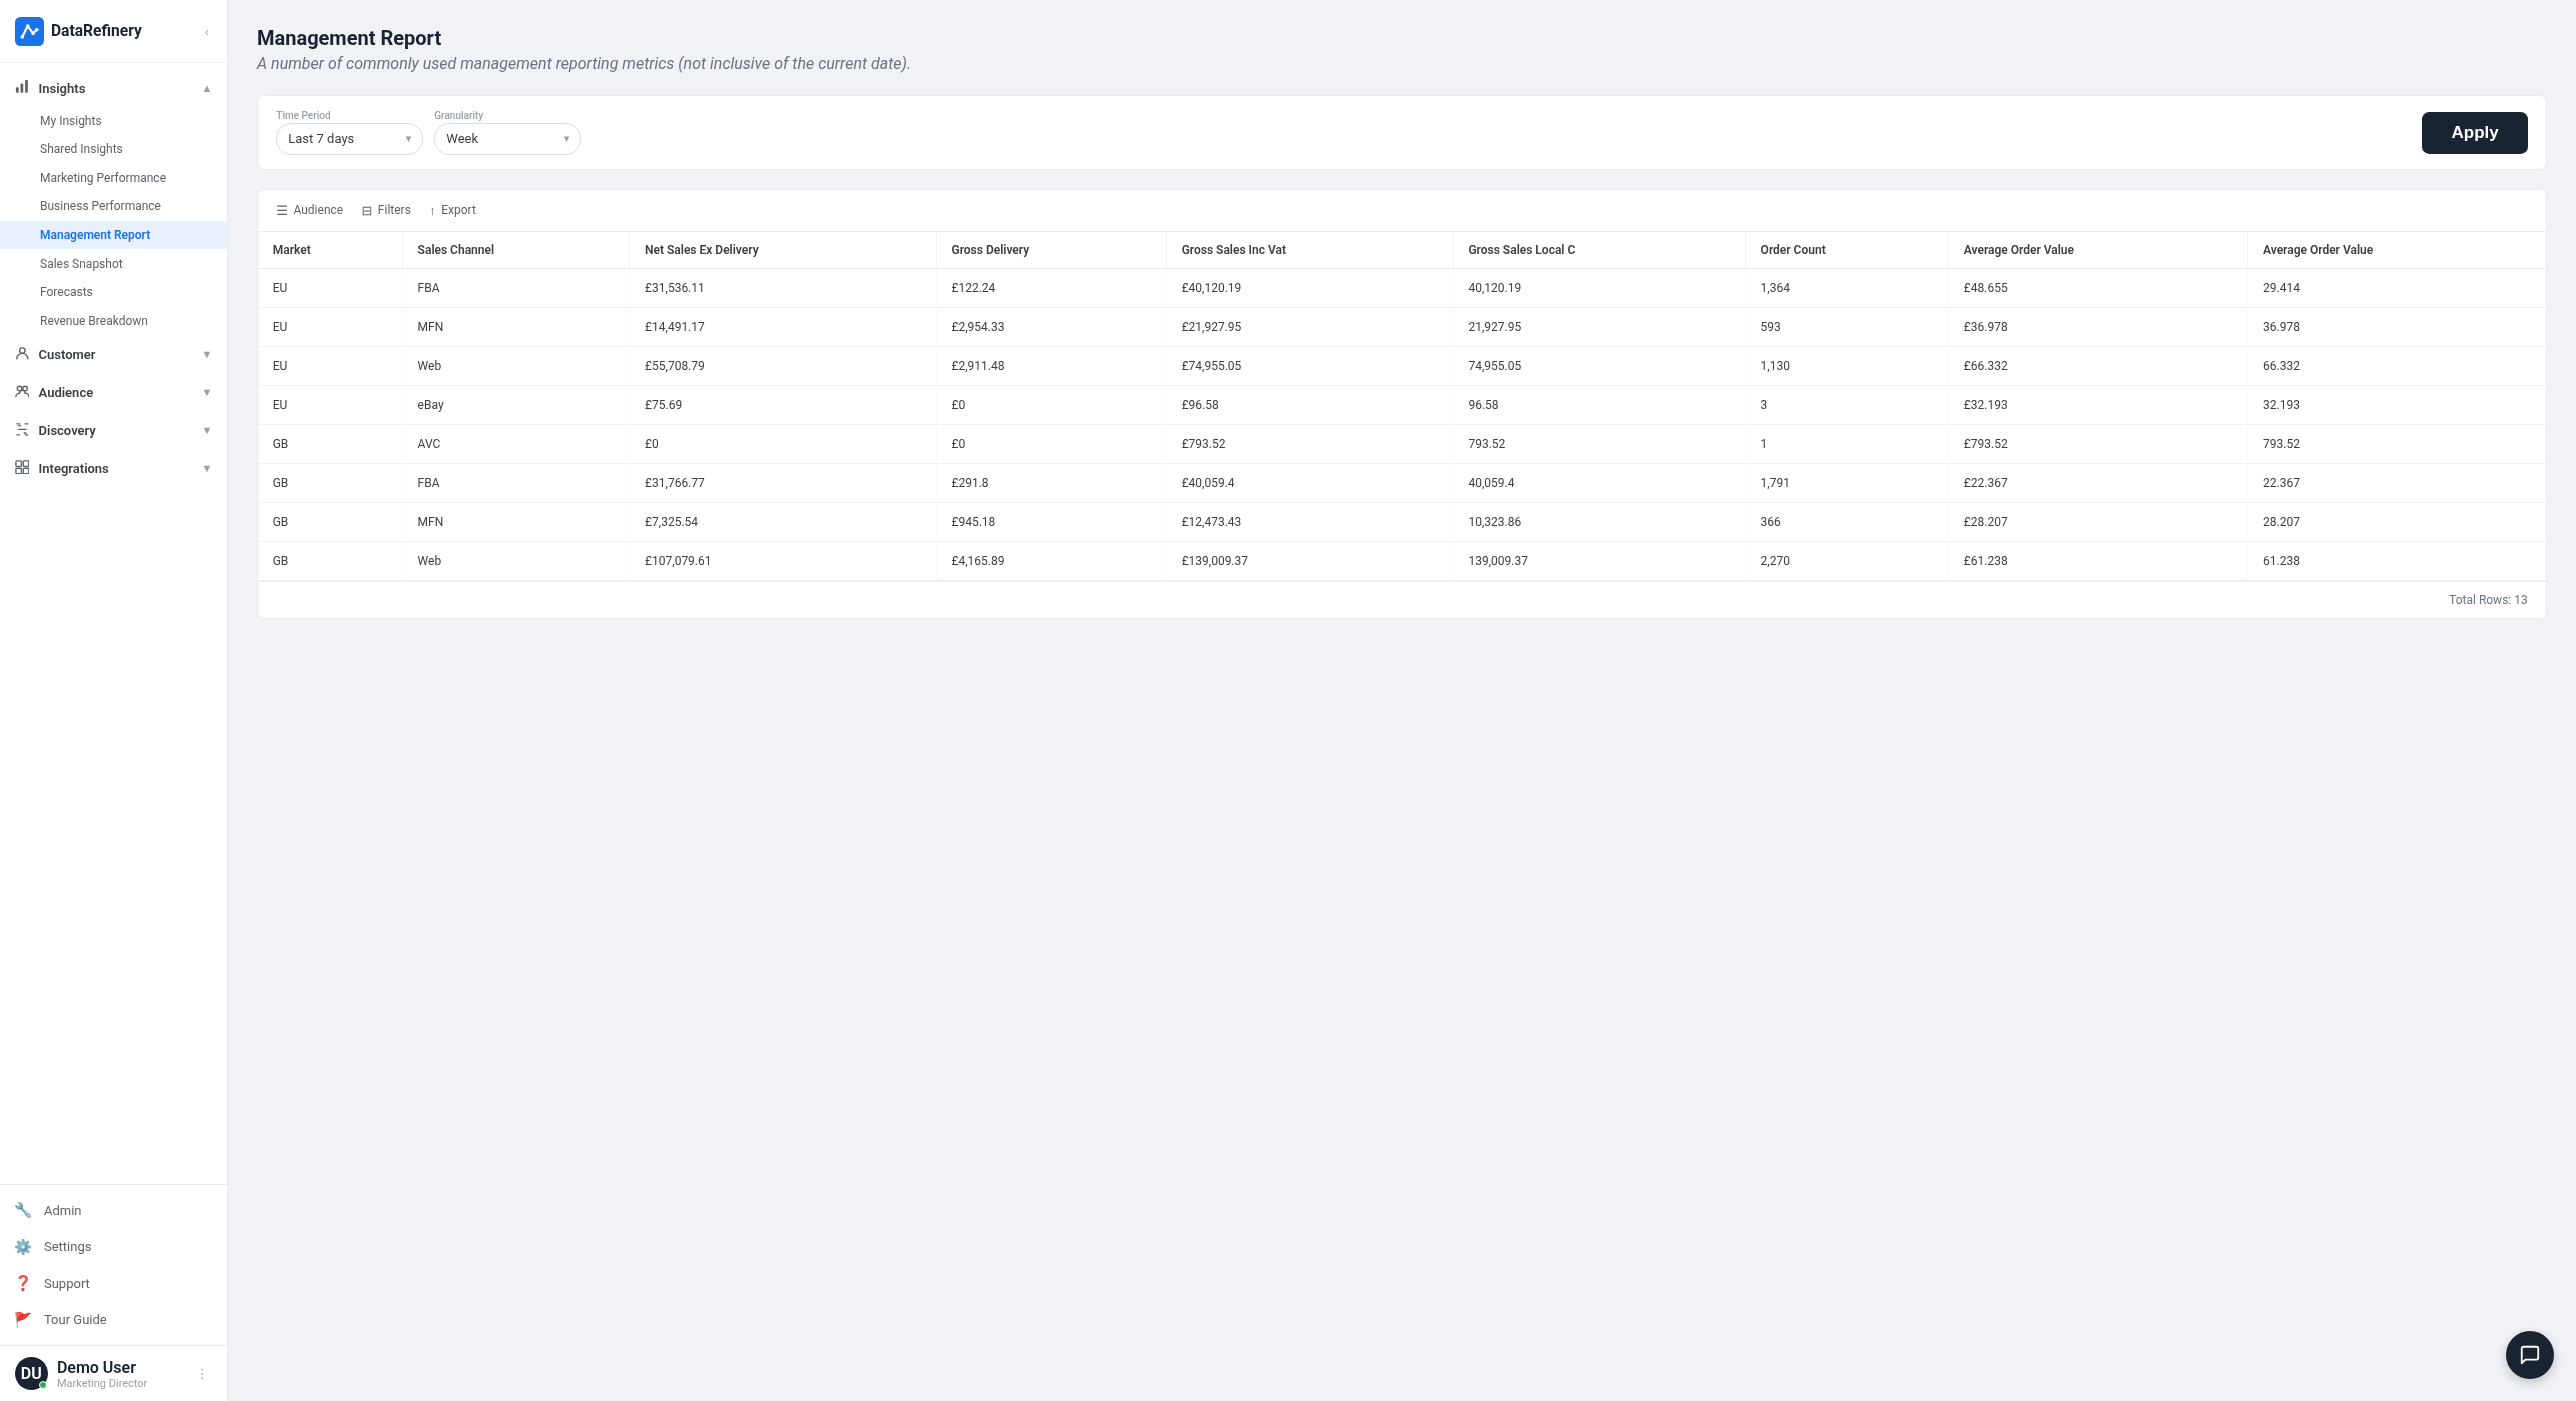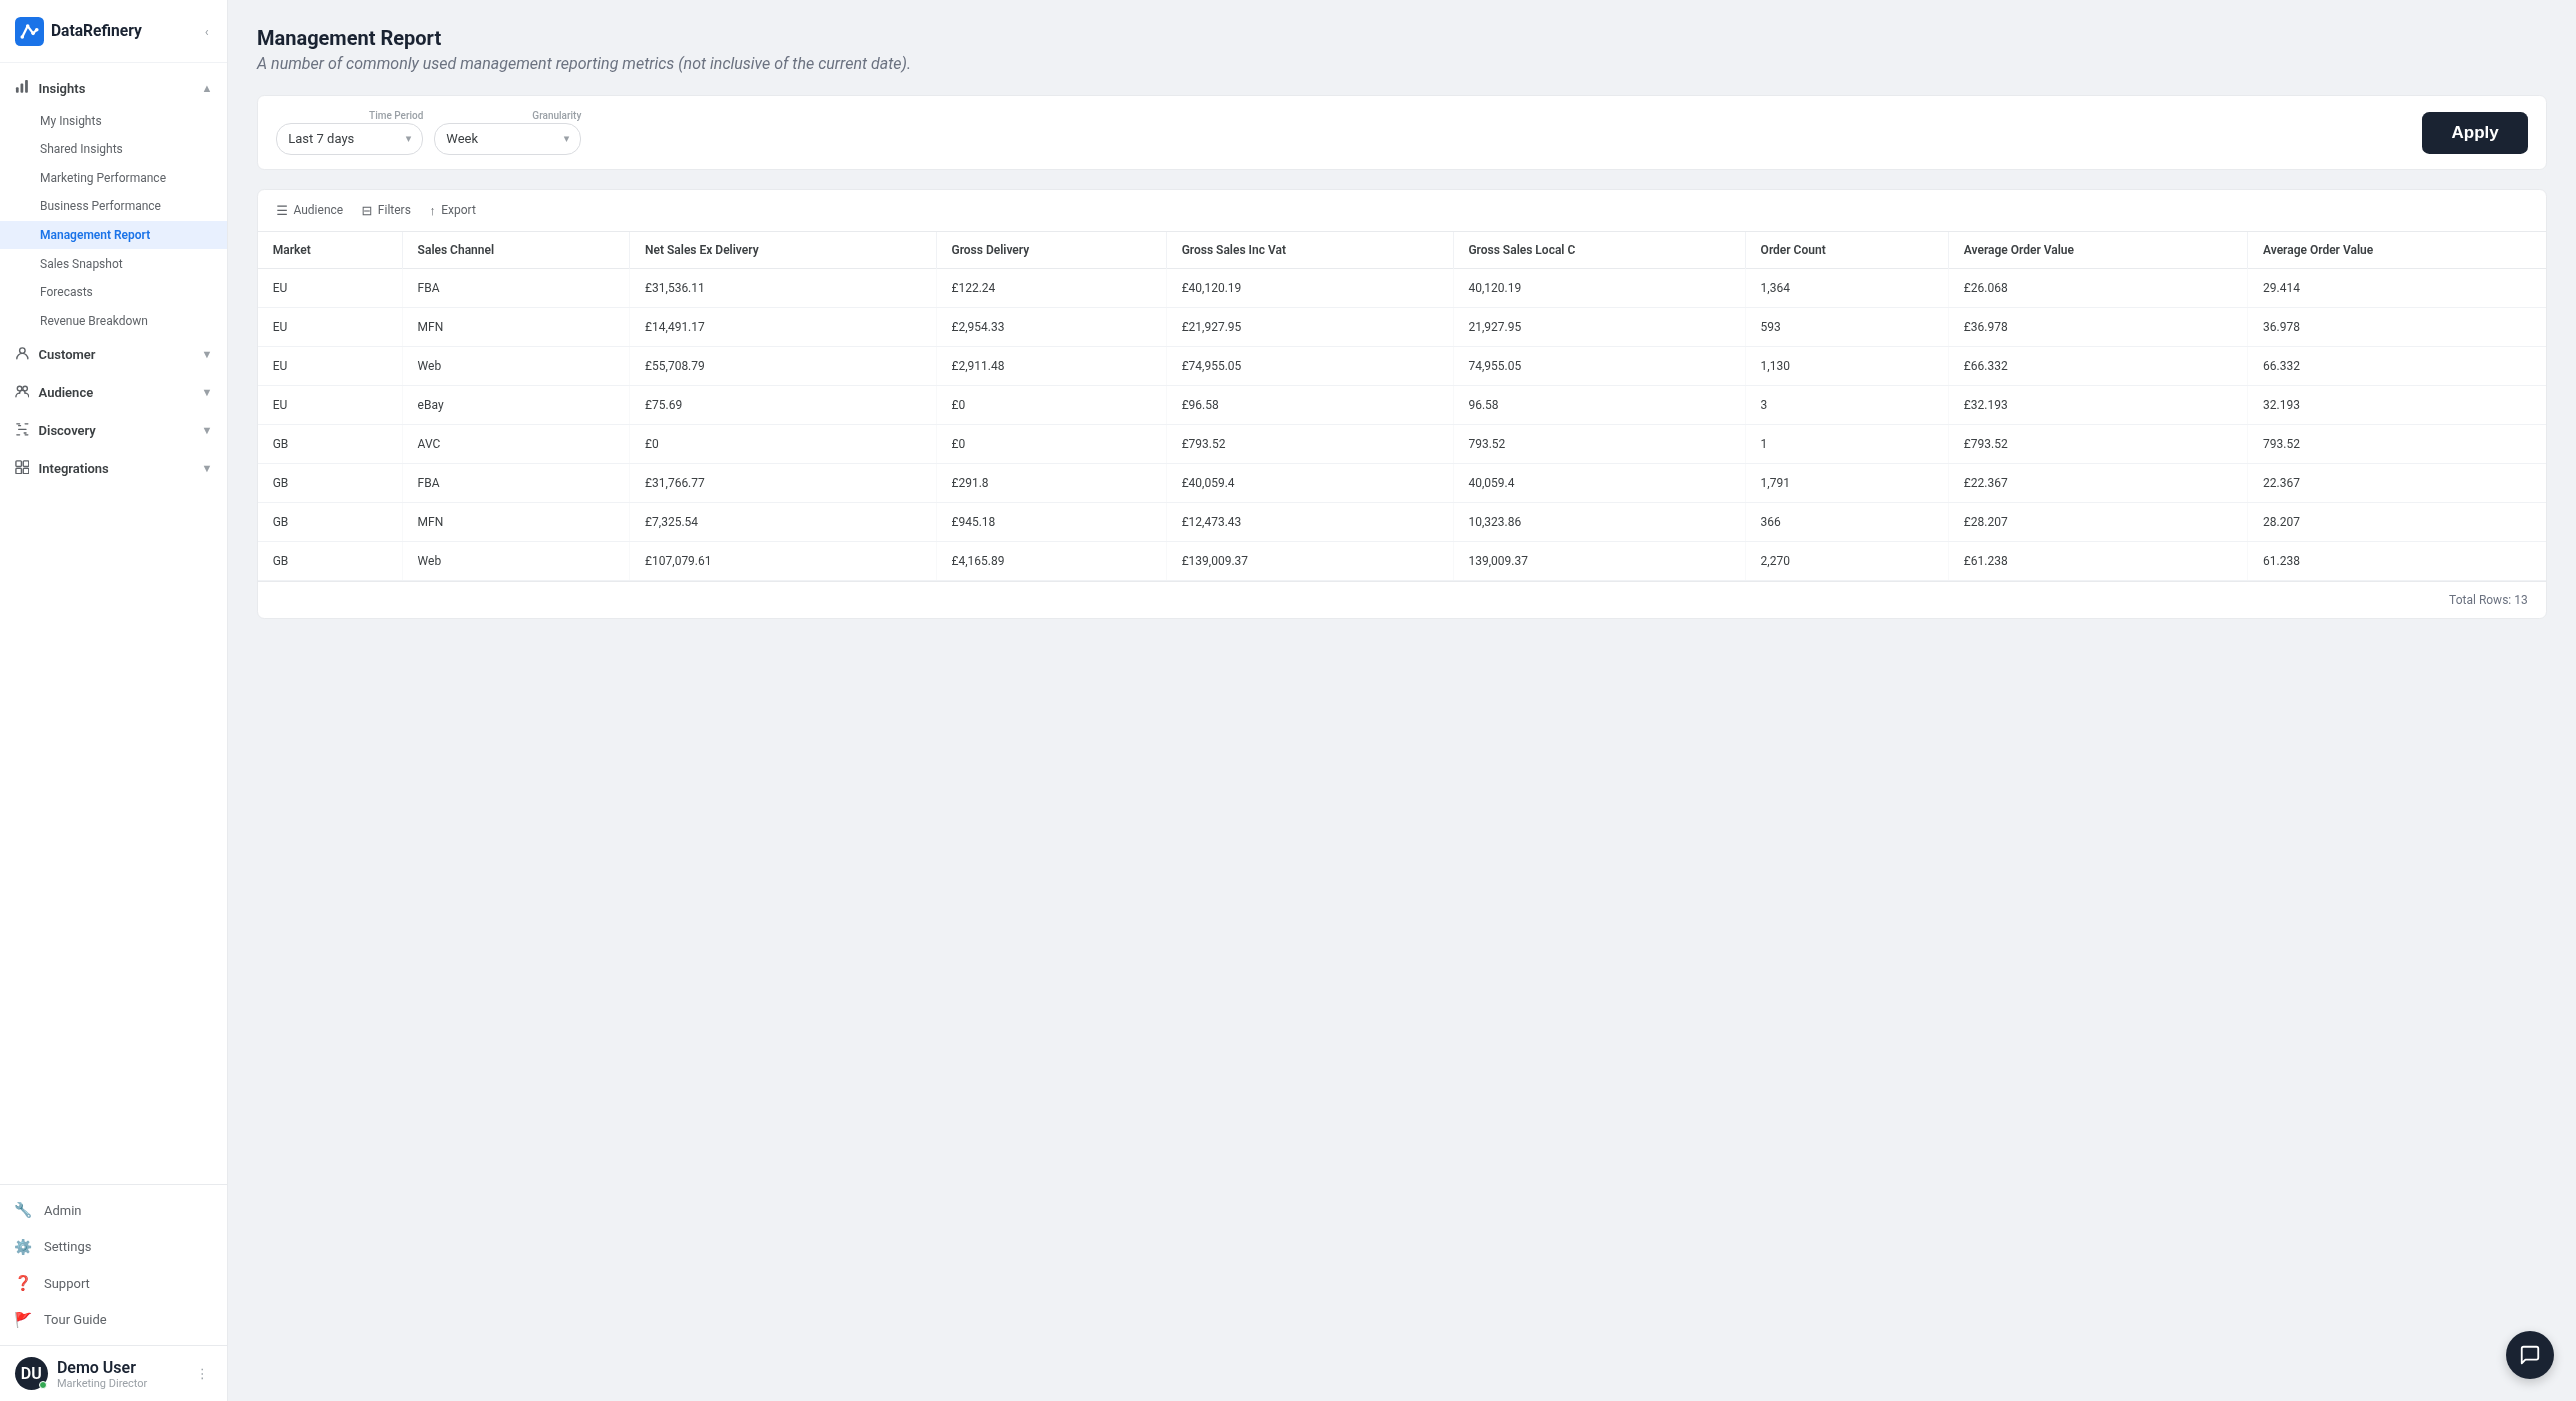--- a/index.html
+++ b/index.html
@@ -163,21 +163,20 @@
       background: #fff;
       border: 0.9px solid #e8eaed;
       border-radius: 7.3px;
       padding: 14.7px 18.3px;
       margin-bottom: 18.3px;
     }
     .filter-group {
       display: flex;
       flex-direction: column;
       gap: 1.8px;
-      text-align: right;
     }
     .filter-label {
       font-size: 10px;
       color: #9aa0a6;
       font-weight: 500;
     }
     .filter-select {
       display: flex;
       align-items: center;
       gap: 21px;
@@ -481,21 +480,21 @@
           </thead>
           <tbody id="table-body">
           <tr>
       <td>EU</td>
       <td>FBA</td>
       <td>£31,536.11</td>
       <td>£122.24</td>
       <td>£40,120.19</td>
       <td>40,120.19</td>
       <td>1,364</td>
-      <td>£26.068</td>
+      <td>£48.655</td>
       <td>29.414</td>
     </tr>
               <tr>
       <td>EU</td>
       <td>MFN</td>
       <td>£14,491.17</td>
       <td>£2,954.33</td>
       <td>£21,927.95</td>
       <td>21,927.95</td>
       <td>593</td>

